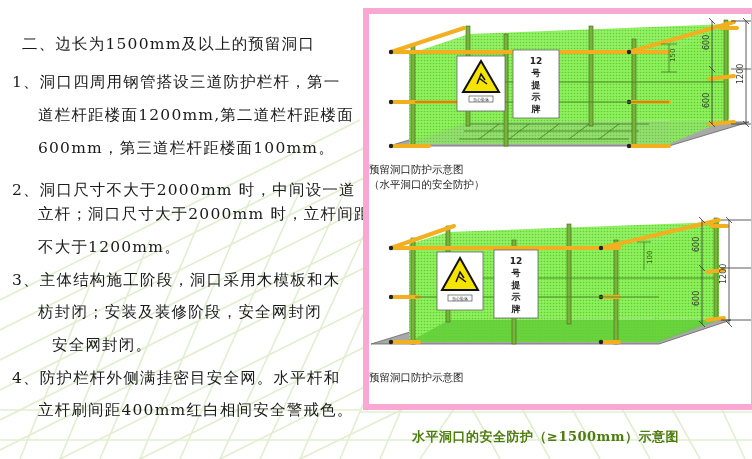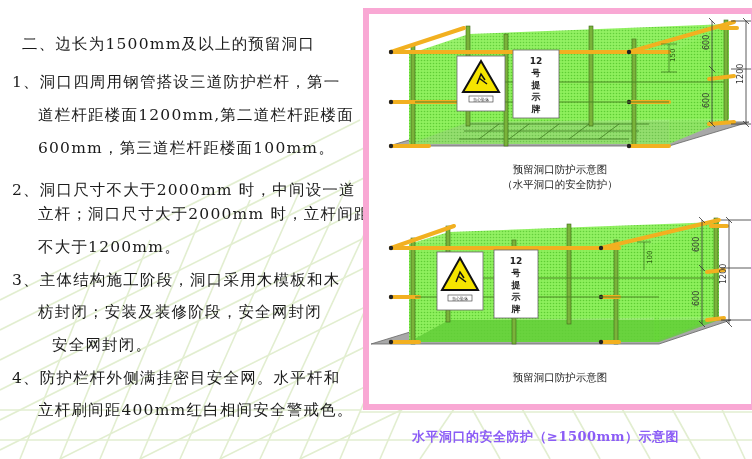--- a/index.html
+++ b/index.html
@@ -12,26 +12,26 @@
   .text-col { position:absolute; left:0; top:0; width:360px; z-index:1; }
   .tline {
     position:absolute; font-size:15.5px; color:#1a1a1a; white-space:nowrap; letter-spacing:1.2px;
   }
   .panel {
     position:absolute; left:363px; top:8px; width:382px; height:390px;
     background:#ffffff; border:6px solid #f9a8d4; z-index:1;
   }
   .diagram { position:absolute; left:0; width:382px; height:150px; }
   .caption {
-    position:absolute; width:382px; left:0; text-align:center;
+    position:absolute; width:382px; left:0; text-align:left;
     font-family:"DejaVu Sans","Liberation Sans",sans-serif; font-size:10.5px; color:#222; line-height:15px;
   }
   .footer-caption {
     position:absolute; left:412px; top:428px; z-index:2;
-    font-family:"DejaVu Serif","Liberation Serif",serif; font-weight:bold; font-size:13px; color:#8b5cf6; letter-spacing:0.5px;
+    font-family:"DejaVu Serif","Liberation Serif",serif; font-weight:bold; font-size:13px; color:#4d7c0f; letter-spacing:0.5px;
   }
   .sign-text { font-family:"DejaVu Sans","Liberation Sans",sans-serif; }
 </style>
 </head>
 <body>
 
 <svg class="bg-pattern" viewBox="0 0 752 459">
   <g stroke="#e2eed0" stroke-width="1.6" fill="none">
     <path d="M0 300 L360 120"></path>
       <path d="M0 330 L400 130"></path>

